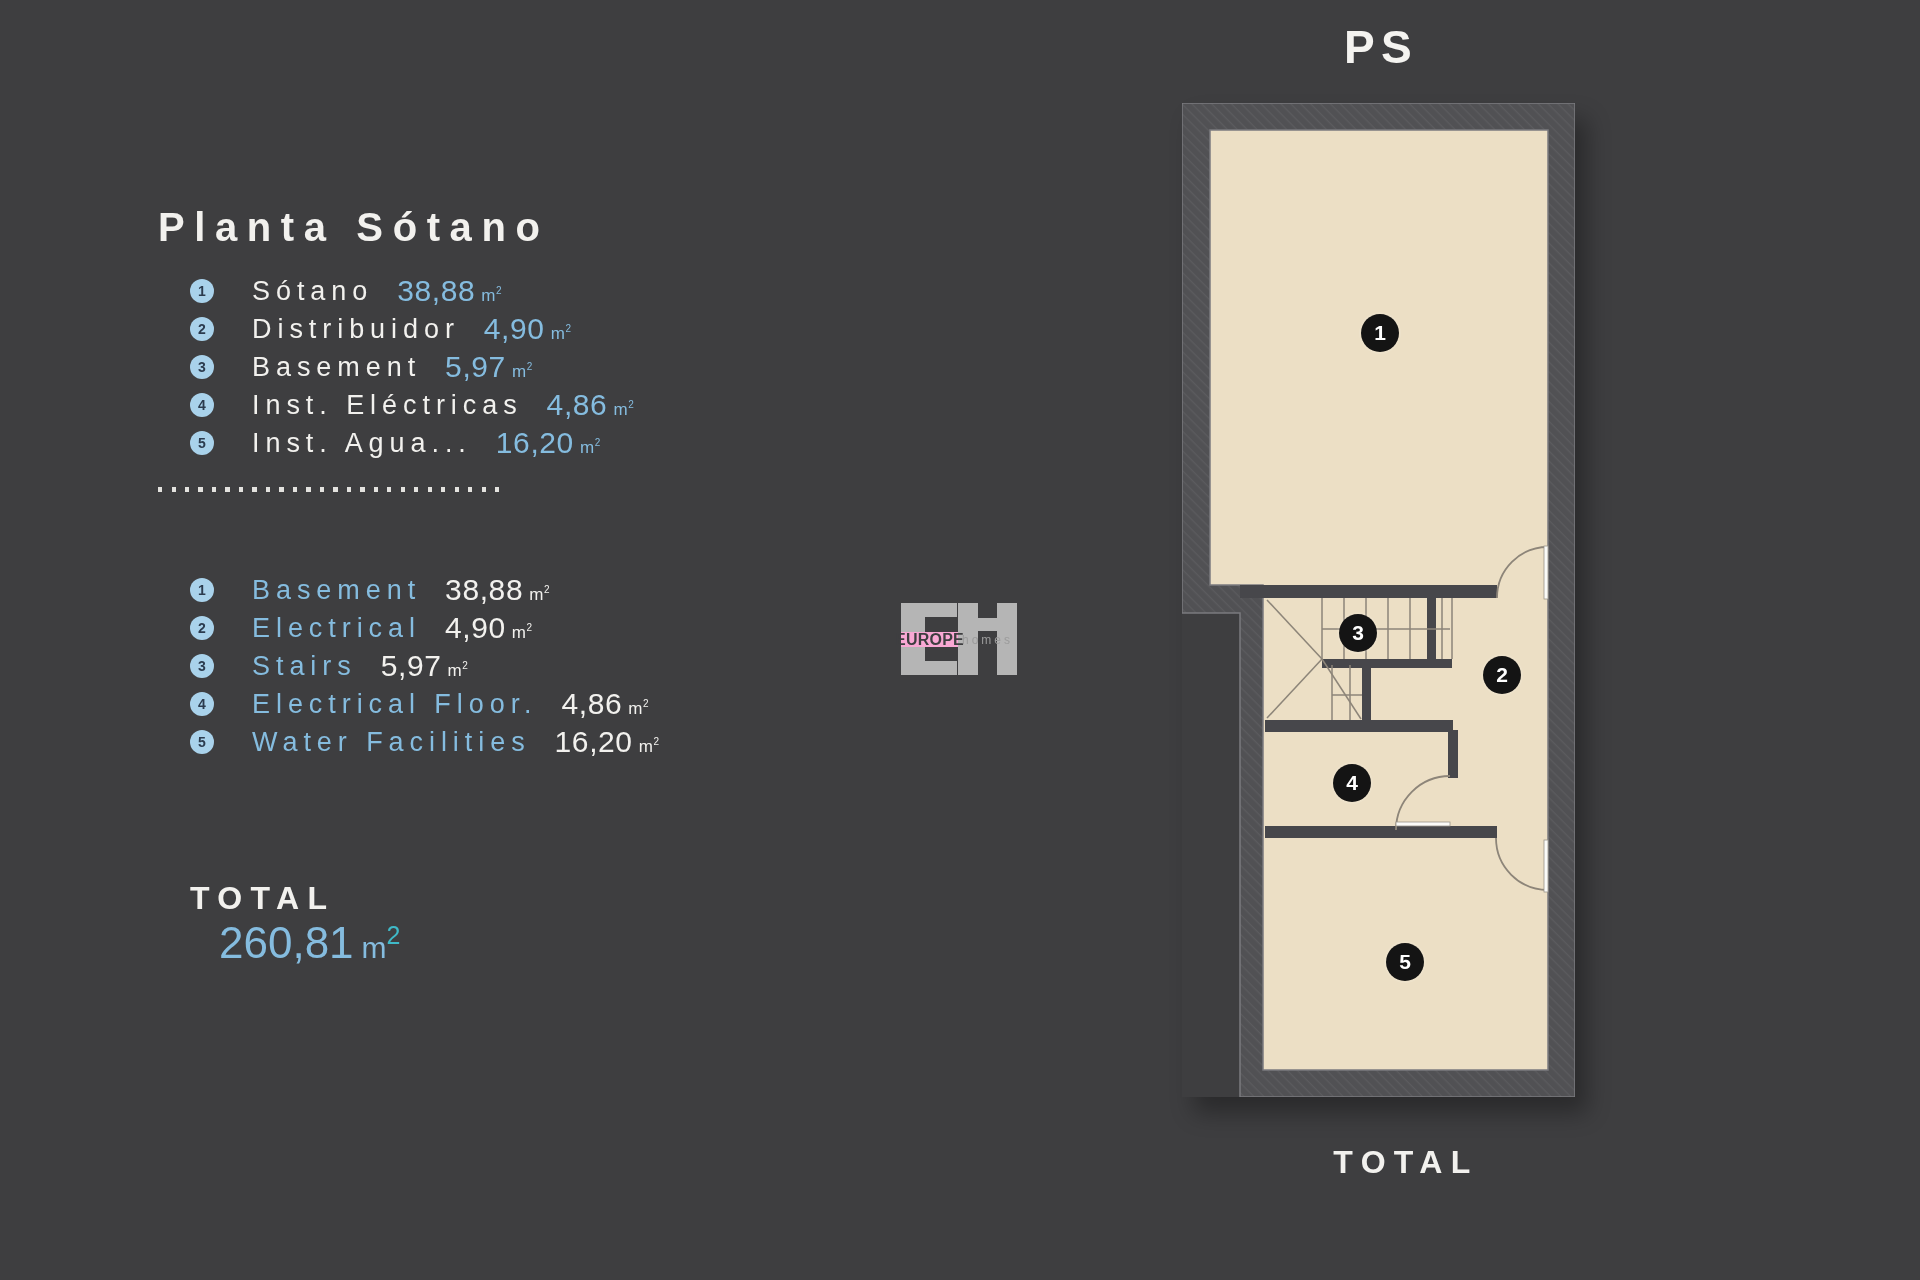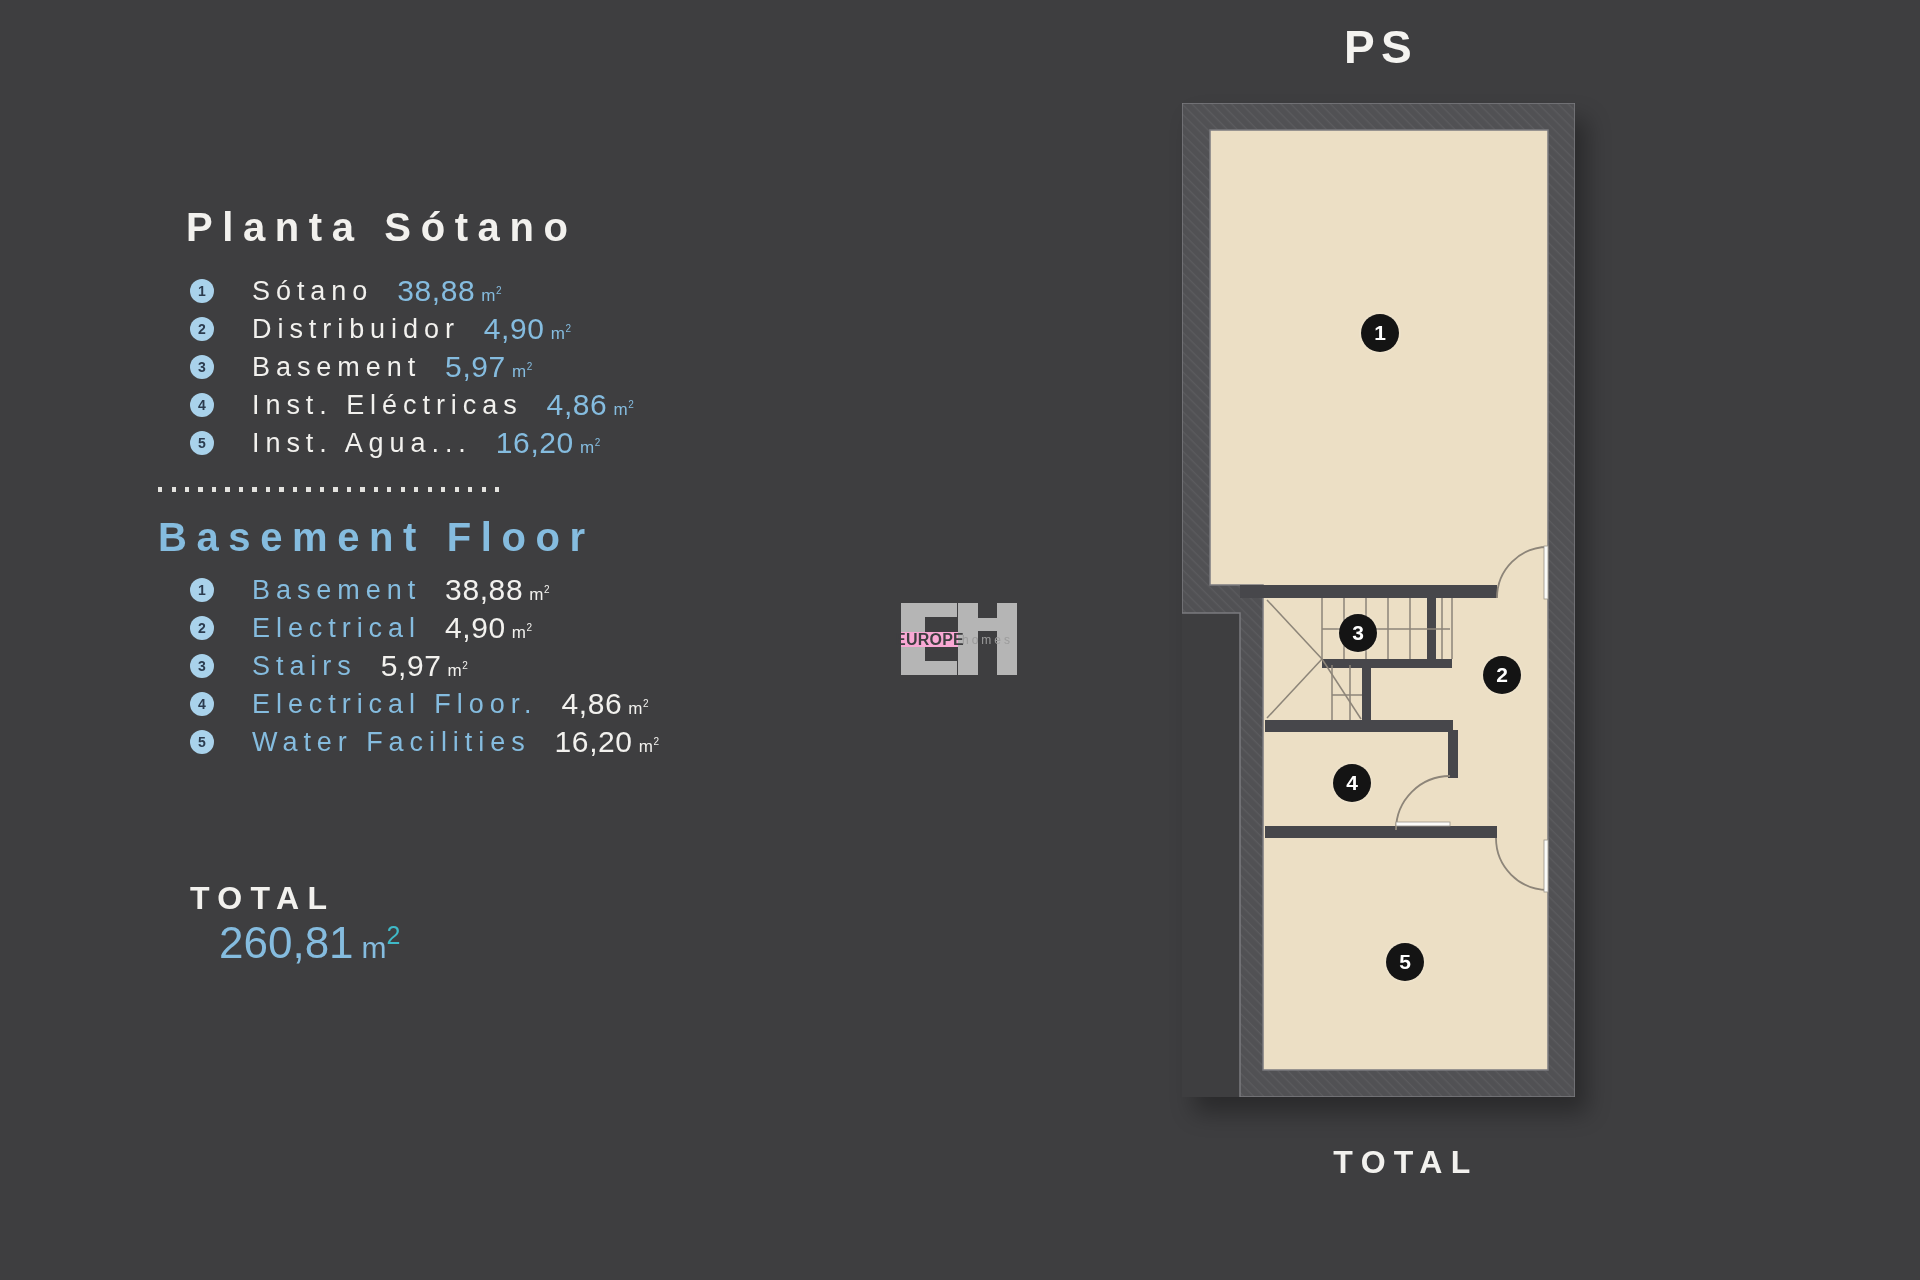--- a/index.html
+++ b/index.html
@@ -64,21 +64,21 @@
     display:flex;align-items:center;justify-content:center;
     box-shadow:0 0 0 2px rgba(255,255,255,0.10);
   }
   .plan-total{width:220px;text-align:center;}
 </style>
 </head>
 <body>
 
 <div id="stage">
 
-  <div class="abs" style="left:158px;top:206px;margin-left:28px;"><span class="sec-title t-white">Planta Sótano</span></div>
+  <div class="abs" style="left:158px;top:206px;"><span class="sec-title t-white">Planta Sótano</span></div>
 
   <div class="abs legend" style="left:190px;top:272px;">
     <div class="row">
       <span class="num-badge">1</span>
       <span class="lbl t-white">Sótano</span>
       <span class="val t-blue"><span>38,88</span><span class="unit"><span>m</span><sup>2</sup></span></span>
     </div>
     <div class="row">
       <span class="num-badge">2</span>
       <span class="lbl t-white">Distribuidor</span>
@@ -96,21 +96,20 @@
     </div>
     <div class="row">
       <span class="num-badge">5</span>
       <span class="lbl t-white">Inst. Agua...</span>
       <span class="val t-blue"><span>16,20</span><span class="unit"><span>m</span><sup>2</sup></span></span>
     </div>
   </div>
 
   <div class="abs dots" style="left:158px;top:487px;width:346px;"></div>
 
-  <div class="abs" style="left:158px;top:516px;"><span class="sec-title t-blue">Basement Floor</span></div>
 
   <div class="abs legend" style="left:190px;top:571px;">
     <div class="row">
       <span class="num-badge">1</span>
       <span class="lbl t-blue">Basement</span>
       <span class="val t-white"><span>38,88</span><span class="unit"><span>m</span><sup>2</sup></span></span>
     </div>
     <div class="row">
       <span class="num-badge">2</span>
       <span class="lbl t-blue">Electrical</span>

